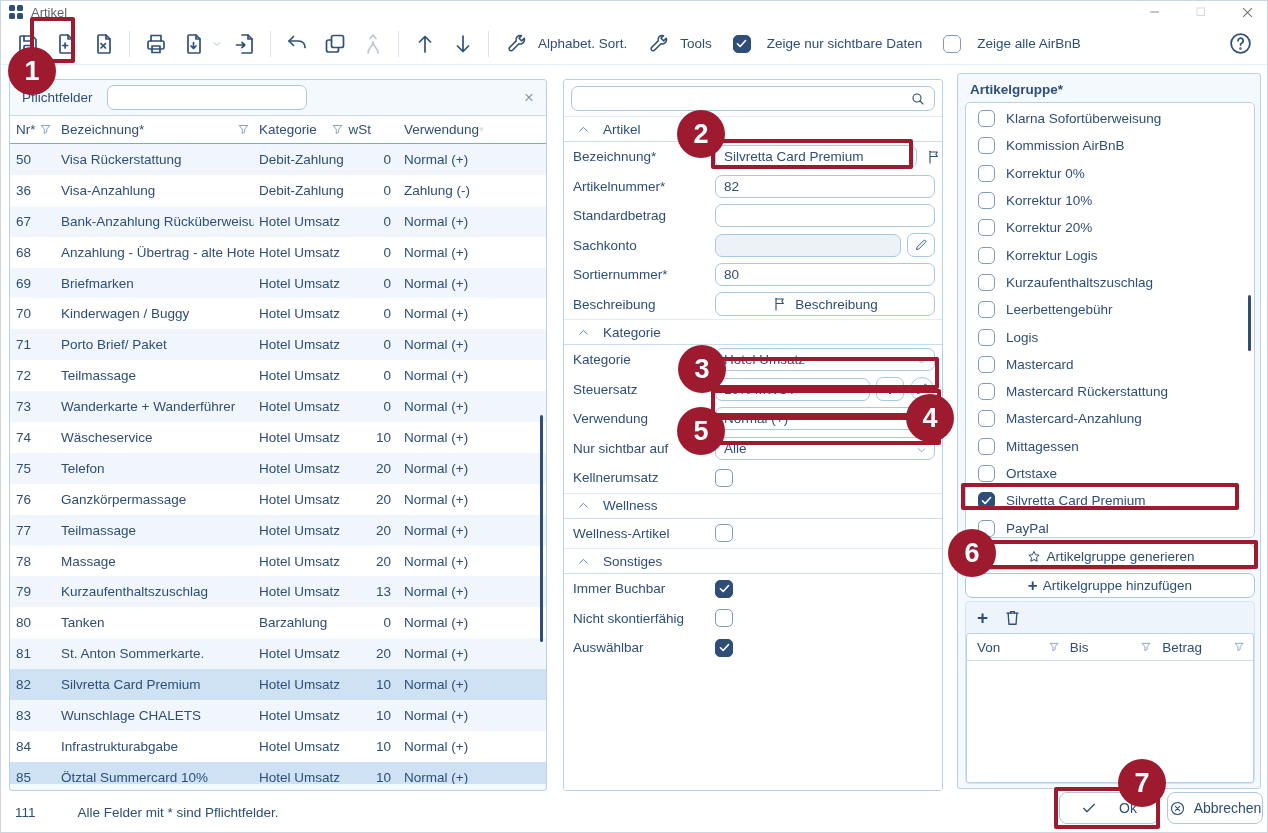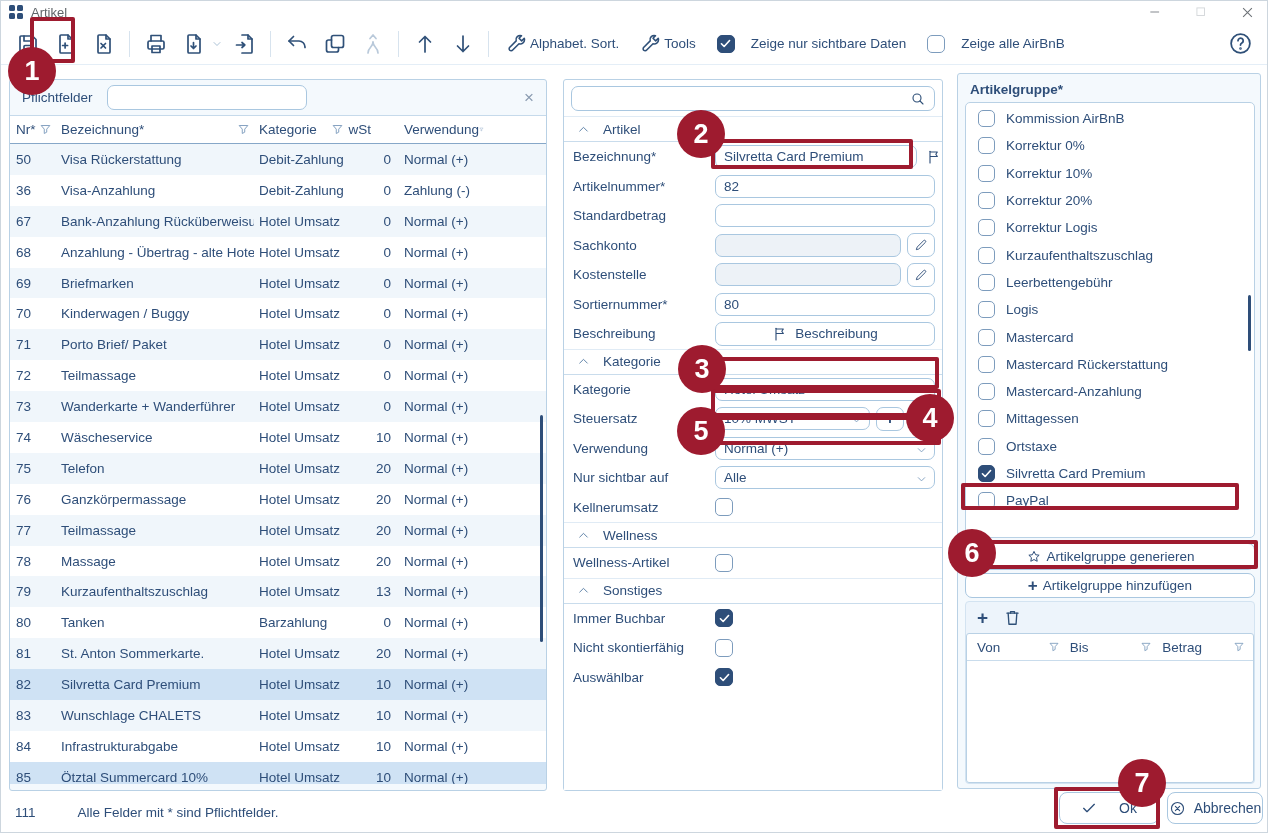--- a/index.html
+++ b/index.html
@@ -18,21 +18,21 @@
   .app-logo { width:14px; height:14px; display:grid; grid-template-columns:6px 6px; grid-template-rows:6px 6px; gap:2px; }
   .app-logo span { background:#2e4e79; border-radius:1.5px; }
   .win-title { margin-left:8px; font-size:13px; color:#5f6569; }
   .win-controls { margin-left:auto; display:flex; align-items:center; gap:30px; padding-right:4px; }
   .win-controls .wc { width:16px; height:16px; display:flex; align-items:center; justify-content:center; }
 
   
   .toolbar { position:absolute; top:22px; left:0; right:0; height:42px; display:flex; align-items:center; gap:5px; padding:0 10px; border-bottom:1px solid #e4eef7; }
   .tb-btn { width:33px; height:33px; display:flex; align-items:center; justify-content:center; border-radius:5px; }
   .tb-sep { width:1px; height:26px; background:#d7e3ee; margin:0 4px; }
-  .tb-lbl { display:flex; align-items:center; gap:2px; font-size:13.5px; padding:0 8px; height:33px; }
+  .tb-lbl { display:flex; align-items:center; gap:10px; font-size:13.5px; padding:0 8px; height:33px; }
   .tb-check { display:flex; align-items:center; gap:16px; font-size:13.5px; padding:0 8px; }
   .cb { width:18px; height:18px; min-width:18px; border:1.6px solid #7d9cbd; border-radius:5px; background:#fff; display:flex; align-items:center; justify-content:center; }
   .cb.checked { background:#2e4e79; border-color:#2e4e79; }
   .help { margin-left:auto; }
 
   
   .panel { position:absolute; background:#f4f9fd; border:1px solid #b9d1e5; border-radius:3px; }
   #left-panel   { left:8px;   top:78px; width:538px; height:712px; }
   #detail-panel { left:562px; top:78px; width:380px; height:712px; background:#fff; }
   #group-panel  { left:956px; top:72px; width:304px; height:716px; }
@@ -493,31 +493,20 @@
         <div class="fctrl disabled">
           <span></span>
         </div>
         <span class="trail-btn">
           <svg width="14" height="14" viewBox="0 0 24 24">
             <path d="M4 20l1.2-4.2L16.5 4.5a2.1 2.1 0 0 1 3 3L8.2 18.8 4 20z" stroke="#2e4e79" stroke-width="1.6" fill="none" stroke-linejoin="round"></path>
           </svg>
         </span>
       </div>
       <div class="frow">
-        <span class="flabel">Kostenstelle</span>
-        <div class="fctrl disabled">
-          <span></span>
-        </div>
-        <span class="trail-btn">
-          <svg width="14" height="14" viewBox="0 0 24 24">
-            <path d="M4 20l1.2-4.2L16.5 4.5a2.1 2.1 0 0 1 3 3L8.2 18.8 4 20z" stroke="#2e4e79" stroke-width="1.6" fill="none" stroke-linejoin="round"></path>
-          </svg>
-        </span>
-      </div>
-      <div class="frow">
         <span class="flabel">Sortiernummer*</span>
         <div class="fctrl">
           <span>80</span>
         </div>
       </div>
       <div class="frow">
         <span class="flabel">Beschreibung</span>
         <div class="flag-button">
           <svg width="16" height="16" viewBox="0 0 24 24">
             <path d="M6 21V3.5" stroke="#2e4e79" stroke-width="1.7" stroke-linecap="round" fill="none"></path>
@@ -614,20 +603,24 @@
           </svg>
         </span>
       </div>
     </div>
 </div>
 
 <div class="panel" id="group-panel">
   <div class="gp-title">Artikelgruppe*</div>
   <div class="gp-list" id="group-list">
     <div class="gp-scroll"></div>
+  <div class="g-item">
+        <span class="cb"></span>
+        <span>Klarna Sofortüberweisung</span>
+      </div>
       <div class="g-item">
         <span class="cb"></span>
         <span>Kommission AirBnB</span>
       </div>
       <div class="g-item">
         <span class="cb"></span>
         <span>Korrektur 0%</span>
       </div>
       <div class="g-item">
         <span class="cb"></span>

